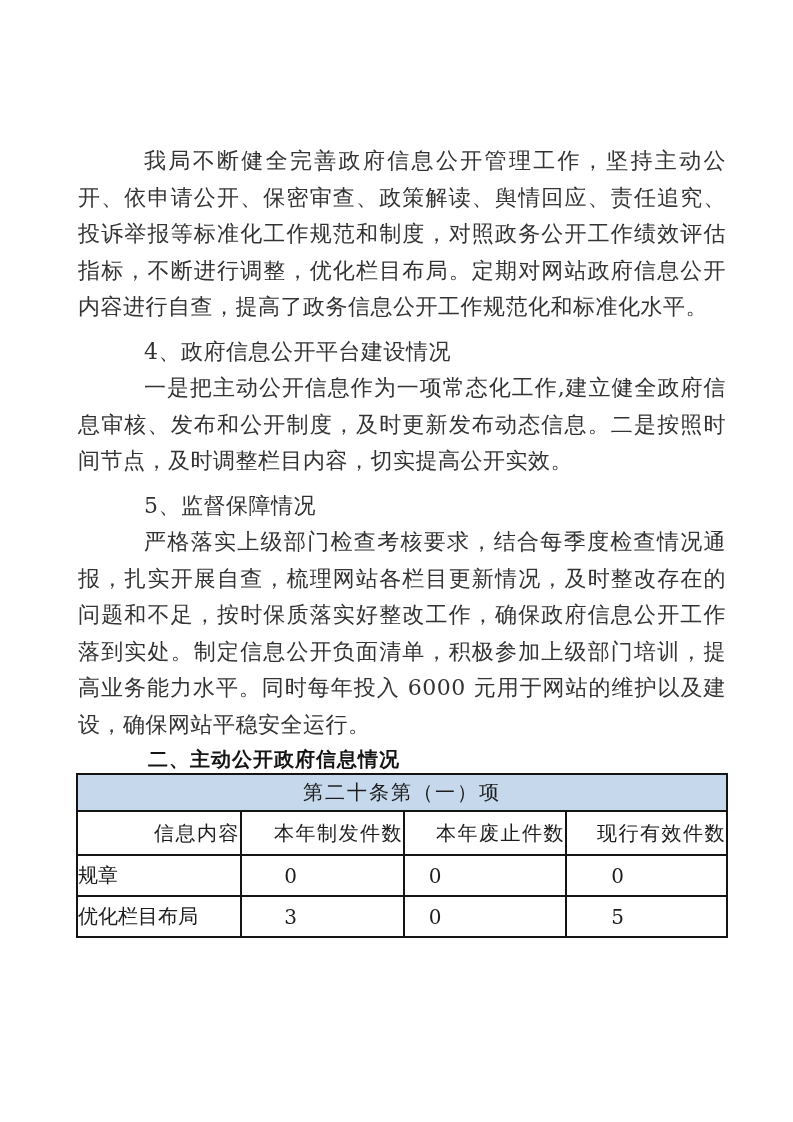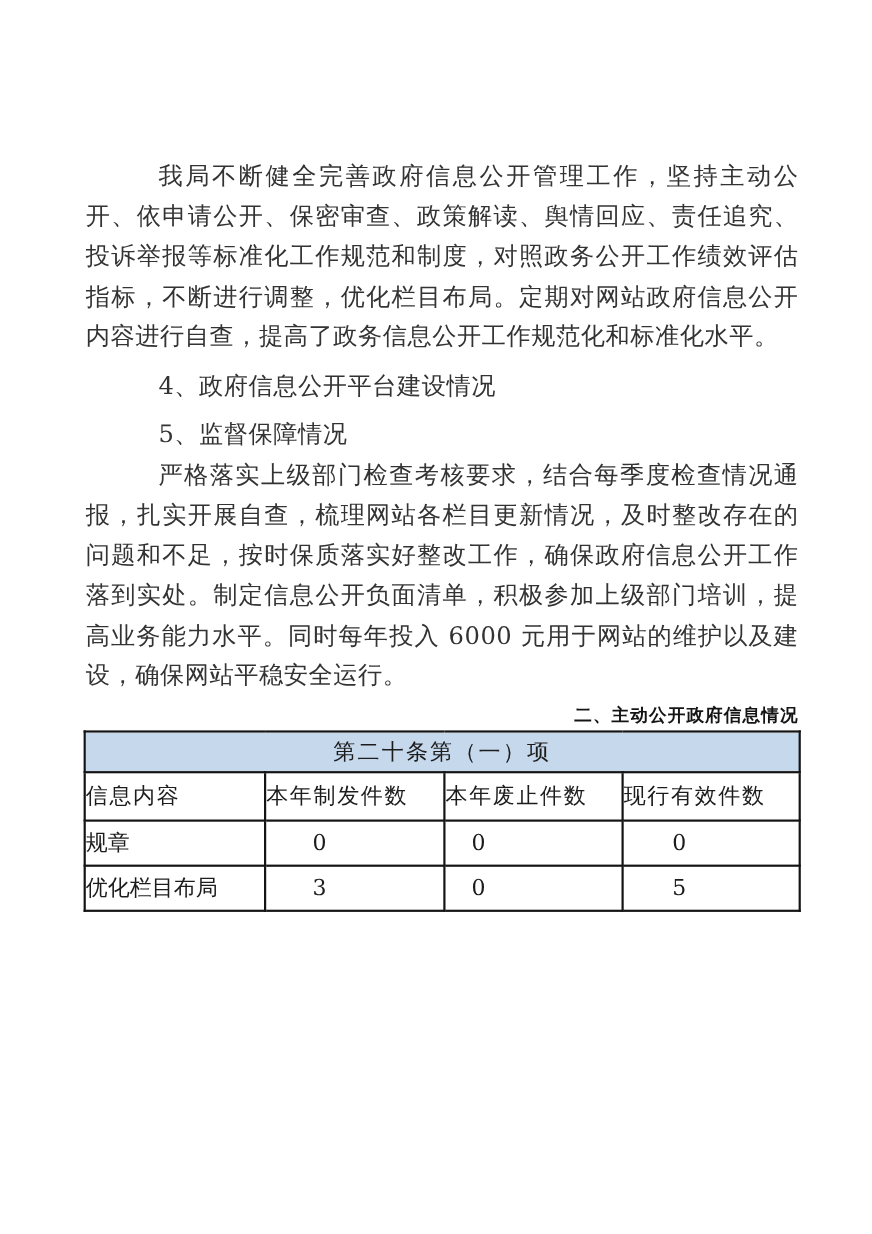--- a/index.html
+++ b/index.html
@@ -25,26 +25,25 @@
     color: #333333;
   }
   .sub-heading {
     margin-top: 8px;
     text-align: left;
   }
   .section-heading {
     margin: 2px 0 0 0;
     font-family: "DejaVu Sans", "Liberation Sans", sans-serif;
     font-weight: bold;
-    font-size: 16px;
+    font-size: 20px;
     line-height: 28px;
     letter-spacing: 1px;
     text-indent: 70px;
     color: #141414;
-    text-align: right;
   }
 
   table.disclosure {
     border-collapse: collapse;
     table-layout: fixed;
     width: 650px;
     margin-left: -2px;
   }
   table.disclosure td {
     border: 2px solid #141414;
@@ -54,21 +53,21 @@
     overflow: hidden;
   }
   tr.band td {
     height: 35px;
     text-align: center;
     letter-spacing: 2px;
   }
   tr.band.band-bottom td { height: 38px; }
   tr.cols td {
     height: 42px;
-    text-align: left;
+    text-align: right;
     letter-spacing: 1.5px;
     margin-top: 44px;
   }
   tr.data-row td { height: 39px; }
   td.row-label {
     text-align: left;
     padding-left: 3px;
     font-size: 22px;
   }
   td.num {
@@ -82,20 +81,21 @@
 </head>
 <body>
 
 <div class="page">
   <div class="content">
 
     <p class="body-text">我局不断健全完善政府信息公开管理工作，坚持主动公开、依申请公开、保密审查、政策解读、舆情回应、责任追究、投诉举报等标准化工作规范和制度，对照政务公开工作绩效评估指标，不断进行调整，优化栏目布局。定期对网站政府信息公开内容进行自查，提高了政务信息公开工作规范化和标准化水平。</p>
 
     <p class="body-text sub-heading">4、政府信息公开平台建设情况</p>
 
+    <p class="body-text">一是把主动公开信息作为一项常态化工作,建立健全政府信息审核、发布和公开制度，及时更新发布动态信息。二是按照时间节点，及时调整栏目内容，切实提高公开实效。</p>
 
     <p class="body-text sub-heading">5、监督保障情况</p>
 
     <p class="body-text">严格落实上级部门检查考核要求，结合每季度检查情况通报，扎实开展自查，梳理网站各栏目更新情况，及时整改存在的问题和不足，按时保质落实好整改工作，确保政府信息公开工作落到实处。制定信息公开负面清单，积极参加上级部门培训，提高业务能力水平。同时每年投入 6000 元用于网站的维护以及建设，确保网站平稳安全运行。</p>
 
     <h2 class="section-heading">二、主动公开政府信息情况</h2>
 
     <table class="disclosure">
       <colgroup>
         <col style="width:164px">

